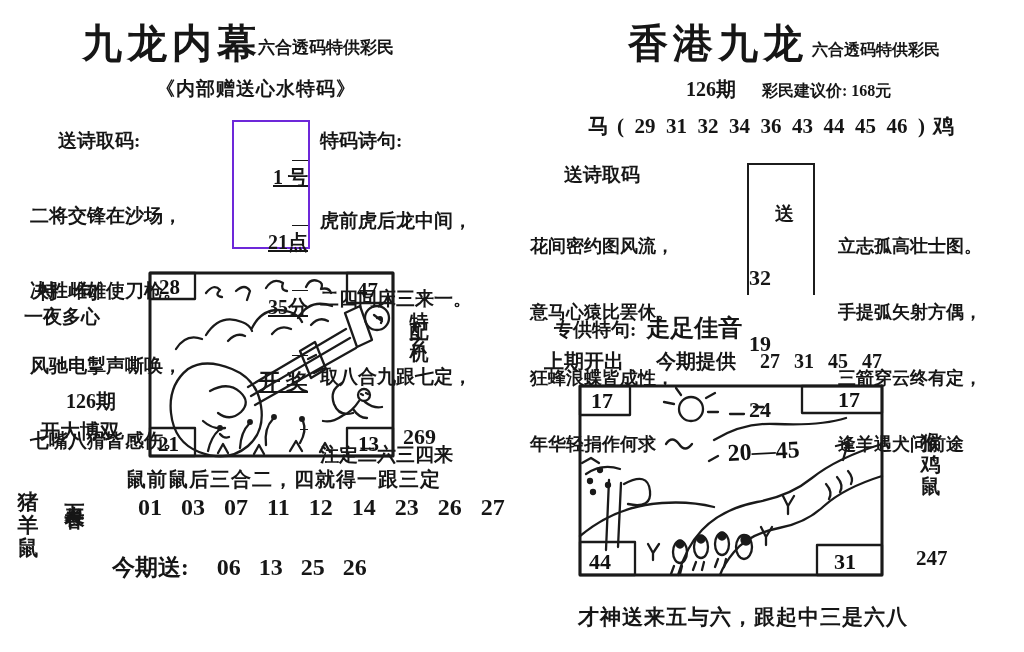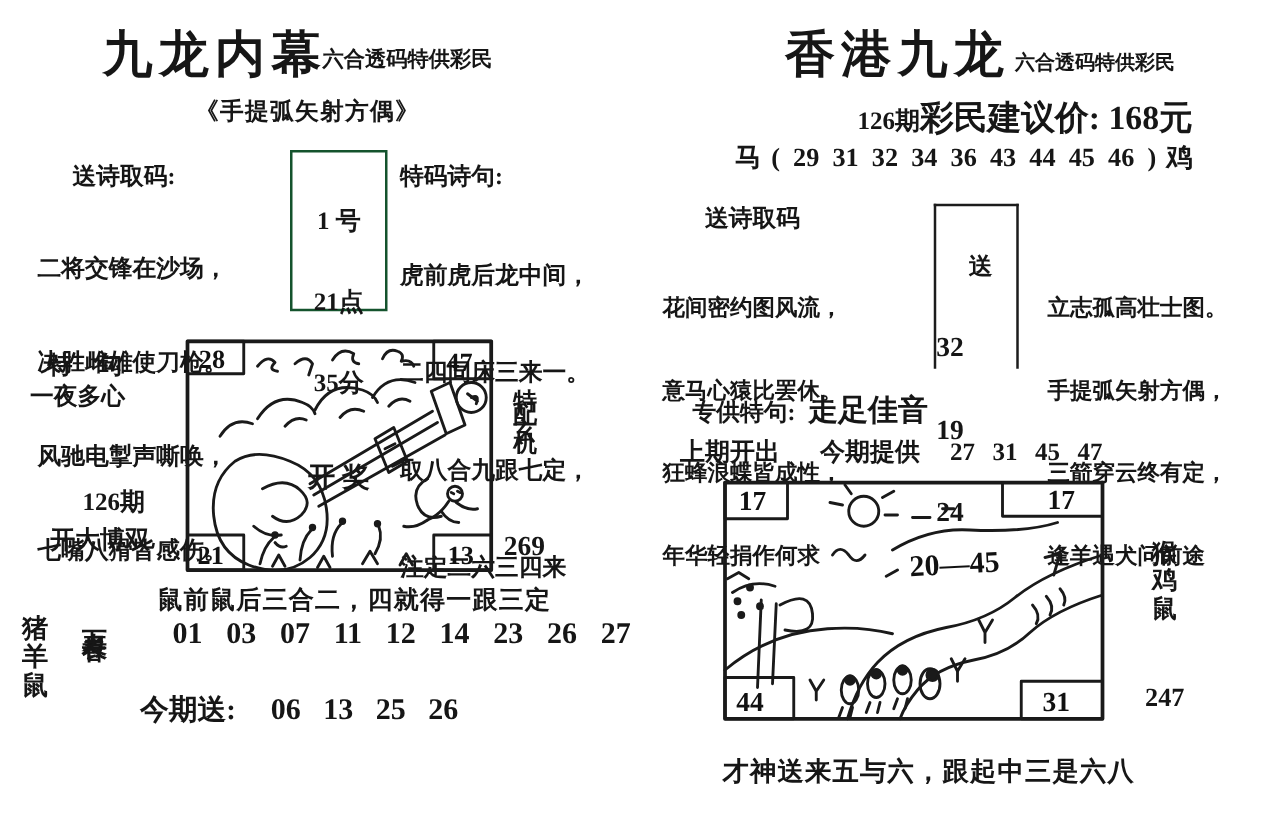--- a/index.html
+++ b/index.html
@@ -8,40 +8,40 @@
     overflow:hidden;font-family:"Liberation Serif","DejaVu Serif",serif;color:#161616;
   }
   .abs{position:absolute;}
   .cn{font-family:"Liberation Serif","DejaVu Serif",serif;font-weight:700;color:#161616;white-space:pre;}
   .title{font-size:40px;letter-spacing:5px;font-weight:700;}
   .sub{font-size:17px;}
   .v{writing-mode:vertical-rl;text-orientation:upright;}
   .row{display:flex;align-items:baseline;}
   .poem div{white-space:pre;}
   .timebox{
-    border:2px solid #14532d;box-sizing:border-box;text-align:center;
+    border:2px solid #6d28d9;box-sizing:border-box;text-align:right;text-decoration:underline;
   }
   .timebox div{line-height:29px;font-size:20px;}
   .sendbox{
     border-top:2px solid #1c1c1c;border-left:2px solid #1c1c1c;border-right:2px solid #1c1c1c;
     box-sizing:border-box;
   }
   .sendbox .lbl{font-size:19px;padding-left:26px;line-height:26px;}
   .sendbox .num{font-size:22px;padding-left:0;line-height:30px;}
   svg{display:block;}
   svg text{font-family:"Liberation Serif","DejaVu Serif",serif;font-weight:600;}
 </style>
 </head>
 <body>
 
 <div class="sheet">
 
   <div class="abs cn title" style="left:82px;top:16px;">九龙内幕</div>
   <div class="abs cn sub" style="left:258px;top:36px;">六合透码特供彩民</div>
-  <div class="abs cn" style="left:156px;top:76px;font-size:19px;letter-spacing:1px;">《手提弧矢射方偶》</div>
+  <div class="abs cn" style="left:156px;top:76px;font-size:19px;letter-spacing:1px;">《内部赠送心水特码》</div>
 
   <div class="abs cn" style="left:58px;top:128px;font-size:19px;">送诗取码:</div>
   <div class="abs cn poem" style="left:30px;top:153px;font-size:19px;line-height:25px;">
     <div>二将交锋在沙场，</div>
     <div>决胜雌雄使刀枪。</div>
     <div>风驰电掣声嘶唤，</div>
     <div>七嘴八猾皆感伤。</div>
   </div>
 
   <div class="abs cn timebox" style="left:232px;top:120px;width:78px;height:129px;padding-top:5px;">
@@ -142,21 +142,21 @@
     <span class="cn" style="font-size:23px;">今期送:</span>
     <span class="cn" style="font-size:24px;margin-left:28px;word-spacing:12px;">06 13 25 26</span>
   </div>
   <div class="abs cn v" style="left:14px;top:474px;font-size:21px;letter-spacing:23px;">猪羊鼠</div>
   <div class="abs cn v" style="left:62px;top:488px;font-size:20px;letter-spacing:2px;">万寿长春</div>
 
   <div class="abs cn title" style="left:628px;top:16px;">香港九龙</div>
   <div class="abs cn" style="left:812px;top:40px;font-size:16px;">六合透码特供彩民</div>
   <div class="abs row" style="left:686px;top:76px;">
     <span class="cn" style="font-size:20px;">126期</span>
-    <span class="cn" style="font-size:27px;">彩民建议价: 168元</span>
+    <span class="cn" style="font-size:16px;margin-left:26px;">彩民建议价: 168元</span>
   </div>
   <div class="abs row" style="left:588px;top:112px;">
     <span class="cn" style="font-size:21px;">马</span>
     <span class="cn" style="font-size:21px;margin-left:8px;">(  29  31  32  34  36  43  44  45  46  )</span>
     <span class="cn" style="font-size:21px;margin-left:8px;">鸡</span>
   </div>
 
   <div class="abs cn" style="left:564px;top:162px;font-size:19px;">送诗取码</div>
   <div class="abs cn poem" style="left:530px;top:191px;font-size:18px;line-height:22px;">
     <div>花间密约图风流，</div>

